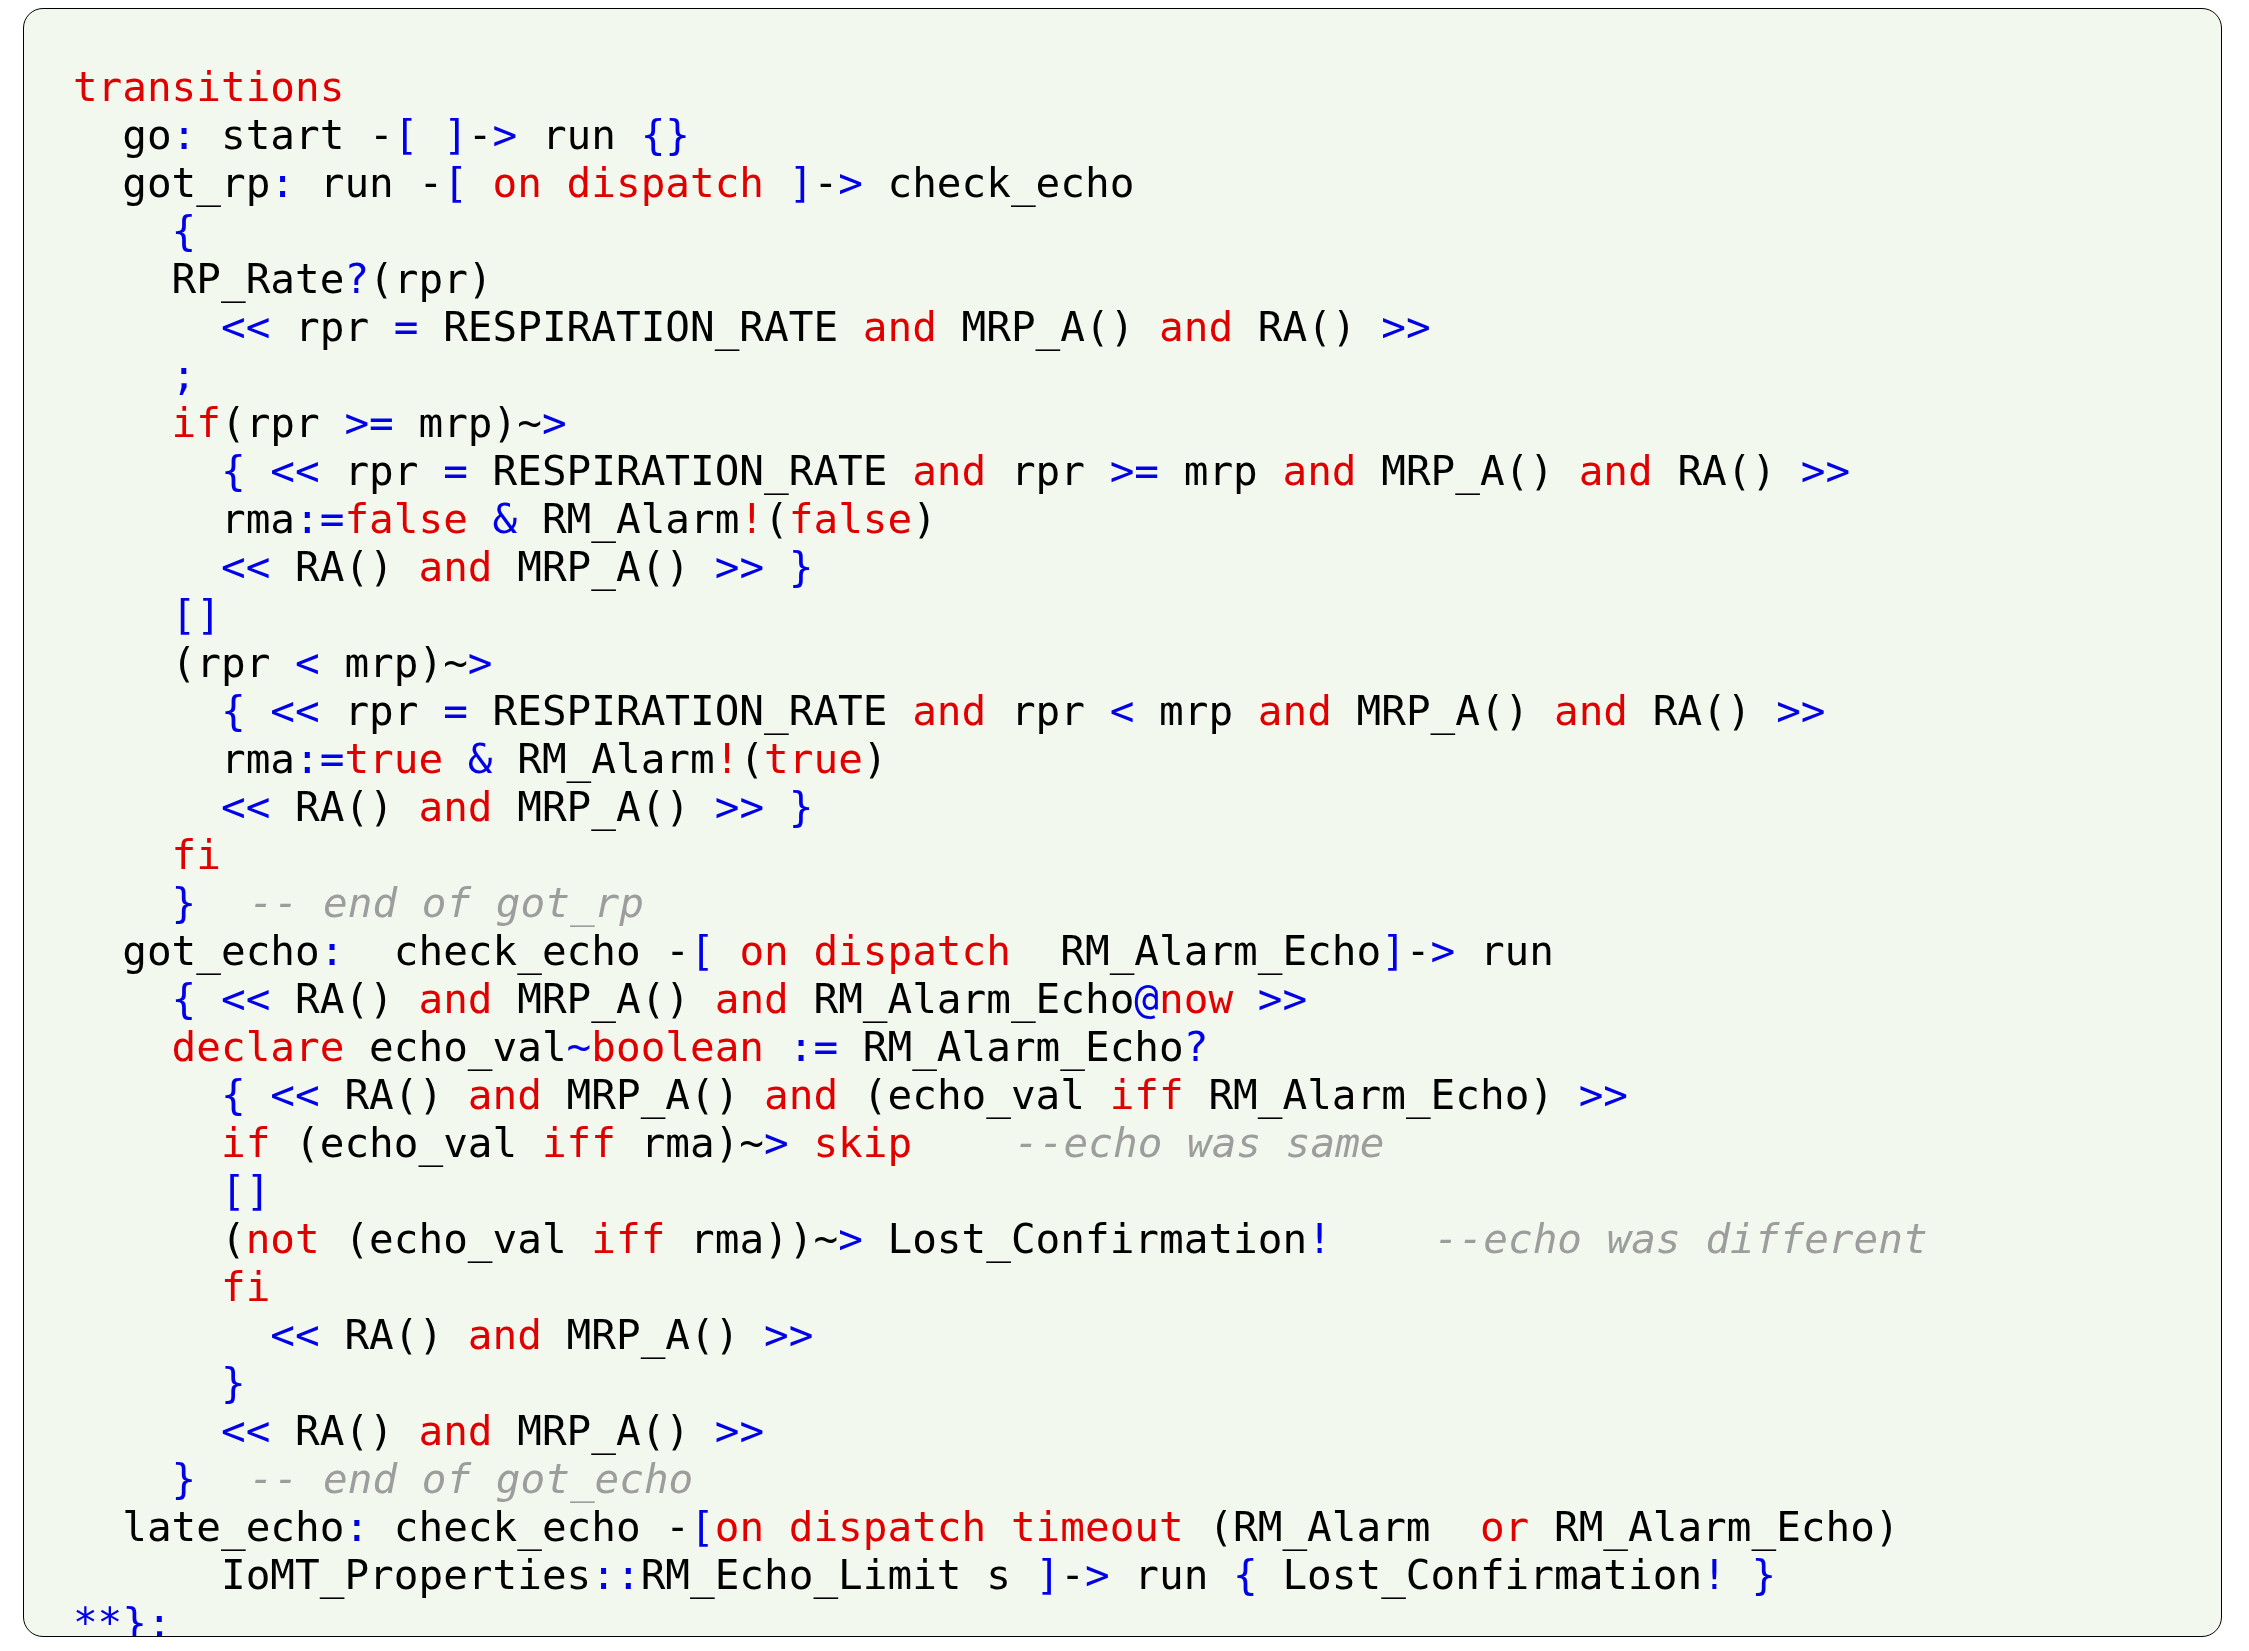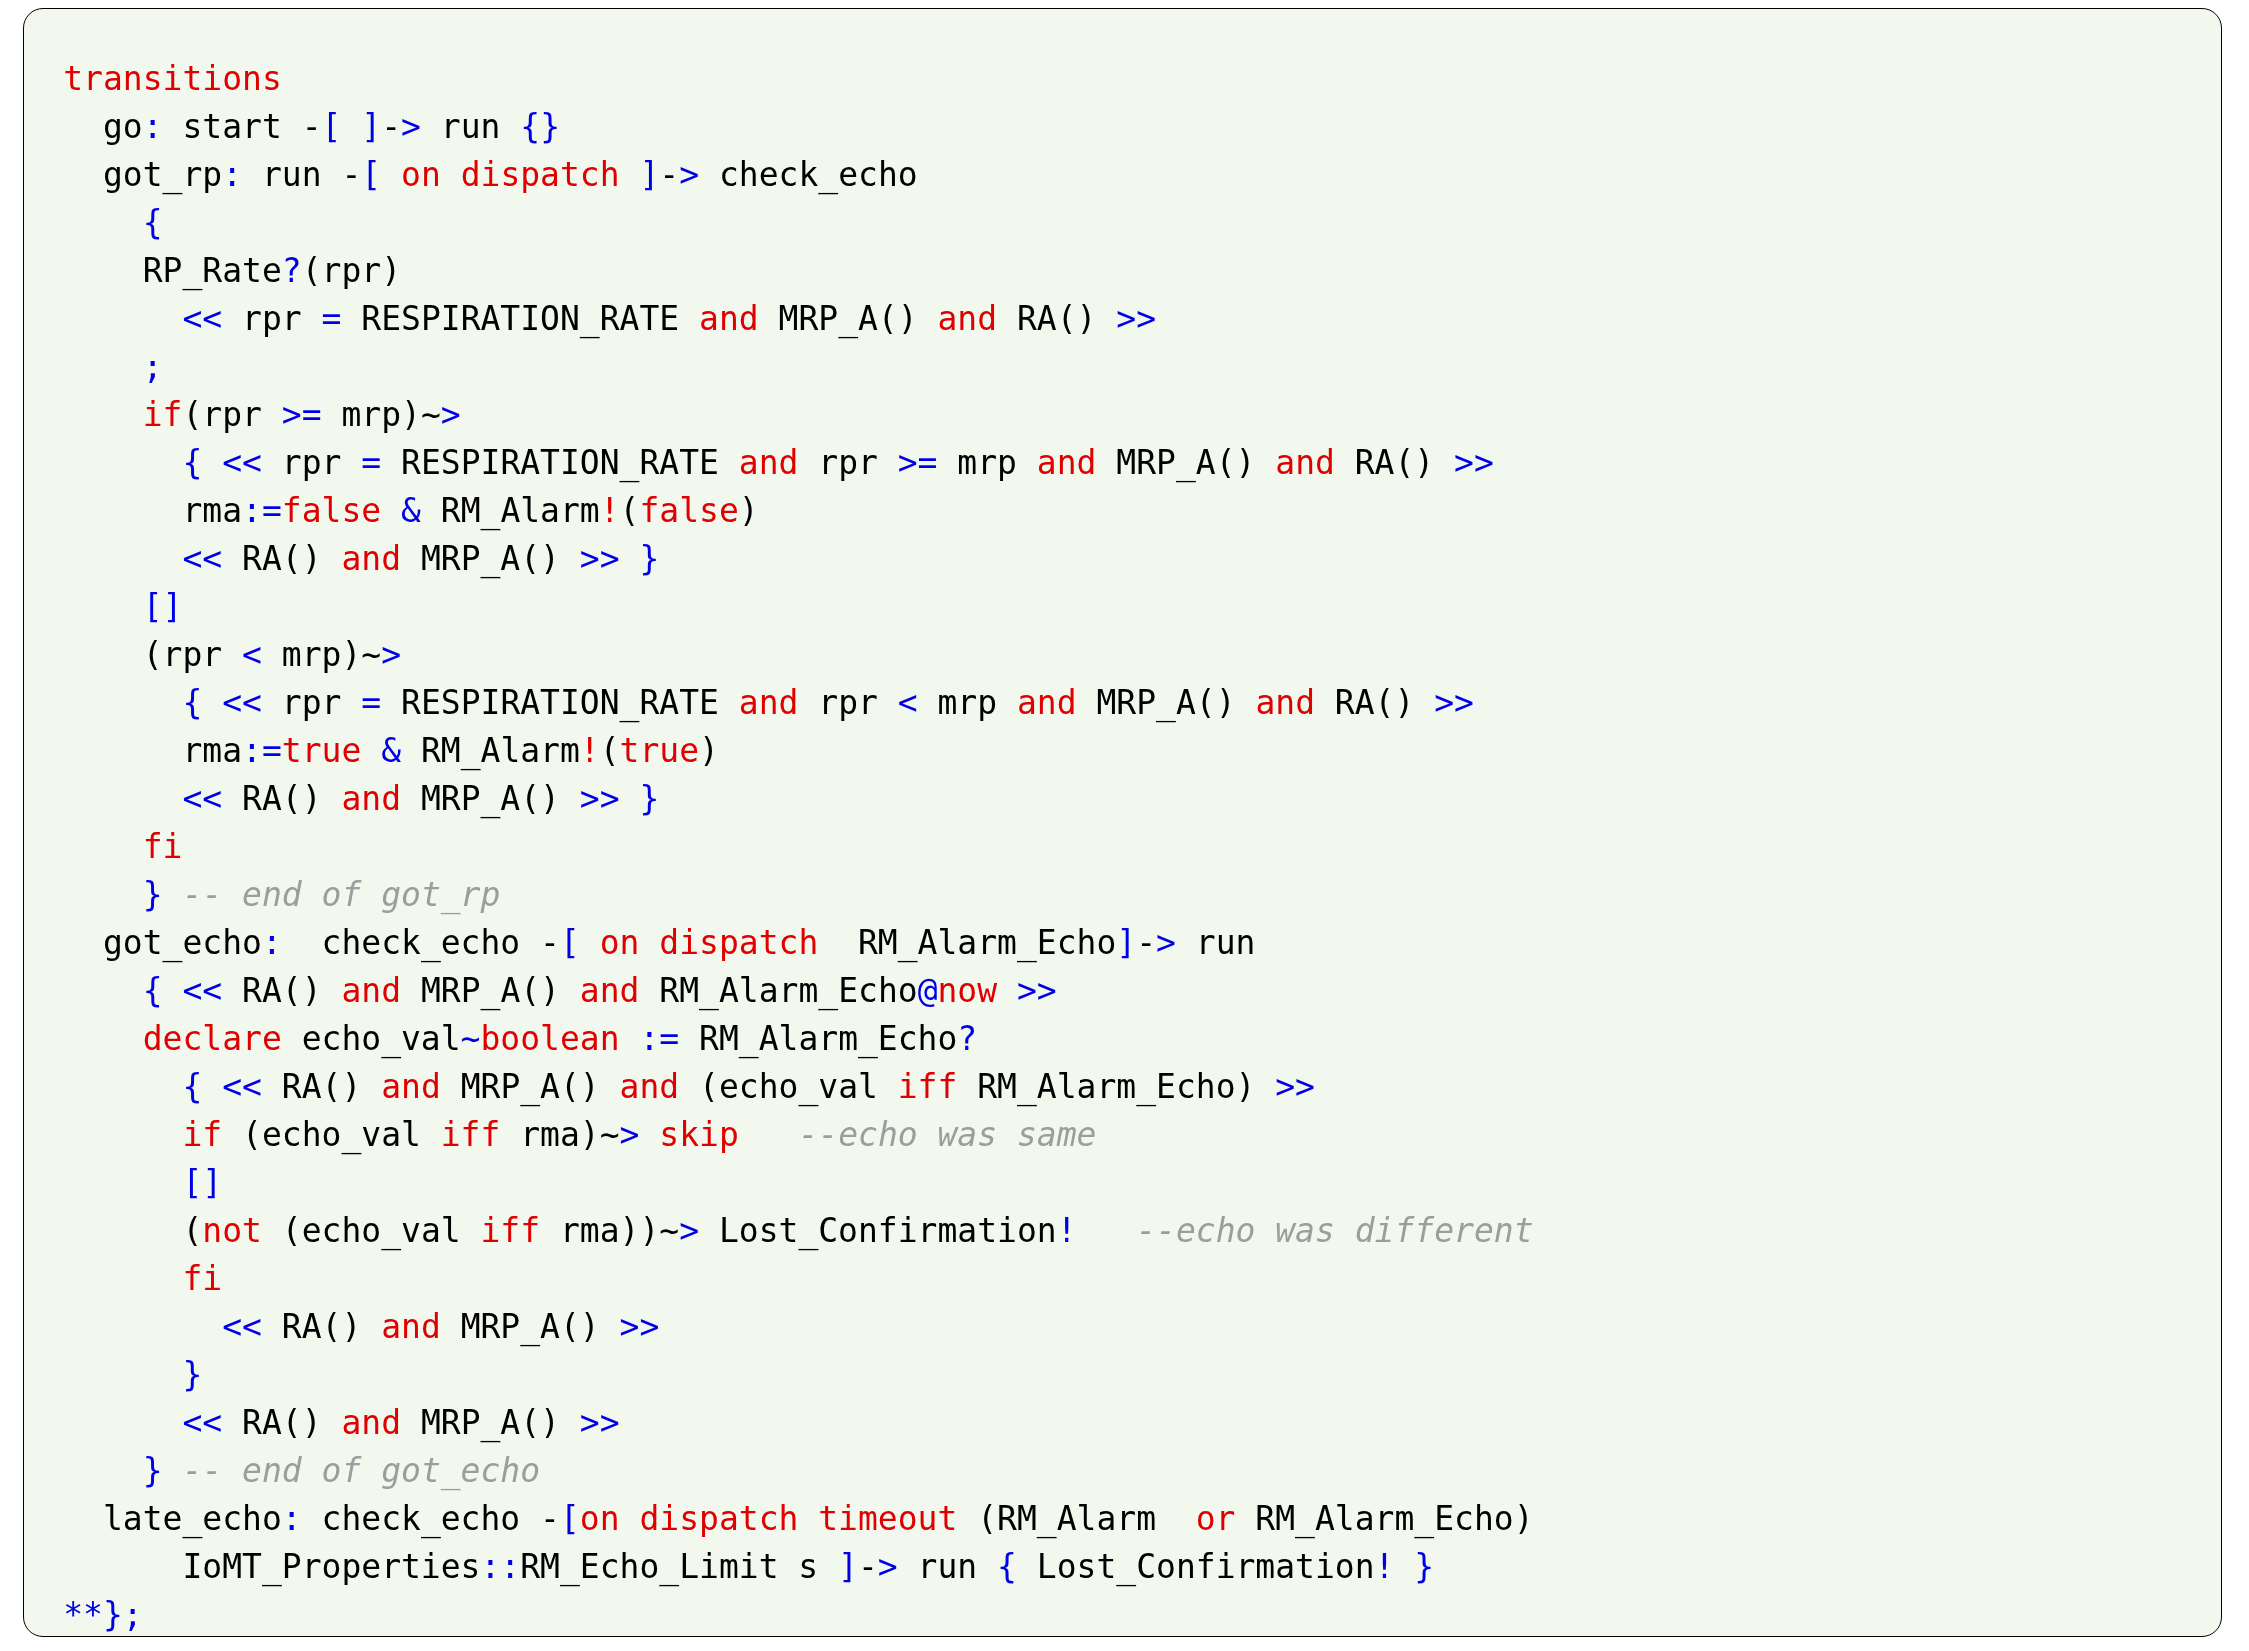--- a/index.html
+++ b/index.html
@@ -25,37 +25,37 @@
     border-radius: 20px;
     overflow: hidden;
   }
 
   #code-listing {
     position: absolute;
     left: 0px;
     top: 0px;
     padding: 13px 0 0 0;
     font-family: "DejaVu Sans Mono", "Liberation Mono", monospace;
-    font-size: 33px;
+    font-size: 41px;
     line-height: 48px;
     white-space: pre;
     color: #000000;
     letter-spacing: 0px;
   }
 
   .ln {
     display: block;
     height: 48px;
     white-space: pre;
   }
 
   .kw   { color: #e00000; }      
   .op   { color: #0000e8; }      
   .id   { color: #000000; }      
-  .cm   { color: #9d9d9d; font-style: italic; }  
+  .cm   { color: #9d9d9d; font-style: italic; margin-left: 28px; }  
 </style>
 <style>.kw{color:#e00000;}.op{color:#0000e8;}.id{color:#000000;}.cm{color:#9d9d9d;font-style:italic;}#code-frame{background:#f3f8ef;border-color:#000000;border-radius:20px;}html,body{background:#ffffff;}</style></head>
 <body>
 
 <div id="code-frame">
   <pre id="code-listing"><span class="ln"><span>  </span><span class="kw">transitions</span></span><span class="ln"><span>    </span><span class="id">go</span><span class="op">:</span><span class="id"> start -</span><span class="op">[</span><span class="id"> </span><span class="op">]</span><span class="id">-</span><span class="op">&gt;</span><span class="id"> run </span><span class="op">{}</span></span><span class="ln"><span>    </span><span class="id">got_rp</span><span class="op">:</span><span class="id"> run -</span><span class="op">[</span><span class="id"> </span><span class="kw">on dispatch</span><span class="id"> </span><span class="op">]</span><span class="id">-</span><span class="op">&gt;</span><span class="id"> check_echo</span></span><span class="ln"><span>      </span><span class="op">{</span></span><span class="ln"><span>      </span><span class="id">RP_Rate</span><span class="op">?</span><span class="id">(rpr)</span></span><span class="ln"><span>        </span><span class="op">&lt;&lt;</span><span class="id"> rpr </span><span class="op">=</span><span class="id"> RESPIRATION_RATE </span><span class="kw">and</span><span class="id"> MRP_A() </span><span class="kw">and</span><span class="id"> RA() </span><span class="op">&gt;&gt;</span></span><span class="ln"><span>      </span><span class="op">;</span></span><span class="ln"><span>      </span><span class="kw">if</span><span class="id">(rpr </span><span class="op">&gt;=</span><span class="id"> mrp)~</span><span class="op">&gt;</span></span><span class="ln"><span>        </span><span class="op">{</span><span class="id"> </span><span class="op">&lt;&lt;</span><span class="id"> rpr </span><span class="op">=</span><span class="id"> RESPIRATION_RATE </span><span class="kw">and</span><span class="id"> rpr </span><span class="op">&gt;=</span><span class="id"> mrp </span><span class="kw">and</span><span class="id"> MRP_A() </span><span class="kw">and</span><span class="id"> RA() </span><span class="op">&gt;&gt;</span></span><span class="ln"><span>        </span><span class="id">rma</span><span class="op">:=</span><span class="kw">false</span><span class="id"> </span><span class="op">&amp;</span><span class="id"> RM_Alarm</span><span class="kw">!</span><span class="id">(</span><span class="kw">false</span><span class="id">)</span></span><span class="ln"><span>        </span><span class="op">&lt;&lt;</span><span class="id"> RA() </span><span class="kw">and</span><span class="id"> MRP_A() </span><span class="op">&gt;&gt;</span><span class="id"> </span><span class="op">}</span></span><span class="ln"><span>      </span><span class="op">[]</span></span><span class="ln"><span>      </span><span class="id">(rpr </span><span class="op">&lt;</span><span class="id"> mrp)~</span><span class="op">&gt;</span></span><span class="ln"><span>        </span><span class="op">{</span><span class="id"> </span><span class="op">&lt;&lt;</span><span class="id"> rpr </span><span class="op">=</span><span class="id"> RESPIRATION_RATE </span><span class="kw">and</span><span class="id"> rpr </span><span class="op">&lt;</span><span class="id"> mrp </span><span class="kw">and</span><span class="id"> MRP_A() </span><span class="kw">and</span><span class="id"> RA() </span><span class="op">&gt;&gt;</span></span><span class="ln"><span>        </span><span class="id">rma</span><span class="op">:=</span><span class="kw">true</span><span class="id"> </span><span class="op">&amp;</span><span class="id"> RM_Alarm</span><span class="kw">!</span><span class="id">(</span><span class="kw">true</span><span class="id">)</span></span><span class="ln"><span>        </span><span class="op">&lt;&lt;</span><span class="id"> RA() </span><span class="kw">and</span><span class="id"> MRP_A() </span><span class="op">&gt;&gt;</span><span class="id"> </span><span class="op">}</span></span><span class="ln"><span>      </span><span class="kw">fi</span></span><span class="ln"><span>      </span><span class="op">}</span><span class="id"> </span><span class="cm">-- end of got_rp</span></span><span class="ln"><span>    </span><span class="id">got_echo</span><span class="op">:</span><span class="id">  check_echo -</span><span class="op">[</span><span class="id"> </span><span class="kw">on dispatch</span><span class="id">  RM_Alarm_Echo</span><span class="op">]</span><span class="id">-</span><span class="op">&gt;</span><span class="id"> run</span></span><span class="ln"><span>      </span><span class="op">{</span><span class="id"> </span><span class="op">&lt;&lt;</span><span class="id"> RA() </span><span class="kw">and</span><span class="id"> MRP_A() </span><span class="kw">and</span><span class="id"> RM_Alarm_Echo</span><span class="op">@</span><span class="kw">now</span><span class="id"> </span><span class="op">&gt;&gt;</span></span><span class="ln"><span>      </span><span class="kw">declare</span><span class="id"> echo_val</span><span class="op">~</span><span class="kw">boolean</span><span class="id"> </span><span class="op">:=</span><span class="id"> RM_Alarm_Echo</span><span class="op">?</span></span><span class="ln"><span>        </span><span class="op">{</span><span class="id"> </span><span class="op">&lt;&lt;</span><span class="id"> RA() </span><span class="kw">and</span><span class="id"> MRP_A() </span><span class="kw">and</span><span class="id"> (echo_val </span><span class="kw">iff</span><span class="id"> RM_Alarm_Echo) </span><span class="op">&gt;&gt;</span></span><span class="ln"><span>        </span><span class="kw">if</span><span class="id"> (echo_val </span><span class="kw">iff</span><span class="id"> rma)~</span><span class="op">&gt;</span><span class="id"> </span><span class="kw">skip</span><span class="id">   </span><span class="cm">--echo was same</span></span><span class="ln"><span>        </span><span class="op">[]</span></span><span class="ln"><span>        </span><span class="id">(</span><span class="kw">not</span><span class="id"> (echo_val </span><span class="kw">iff</span><span class="id"> rma))~</span><span class="op">&gt;</span><span class="id"> Lost_Confirmation</span><span class="op">!</span><span class="id">   </span><span class="cm">--echo was different</span></span><span class="ln"><span>        </span><span class="kw">fi</span></span><span class="ln"><span>          </span><span class="op">&lt;&lt;</span><span class="id"> RA() </span><span class="kw">and</span><span class="id"> MRP_A() </span><span class="op">&gt;&gt;</span></span><span class="ln"><span>        </span><span class="op">}</span></span><span class="ln"><span>        </span><span class="op">&lt;&lt;</span><span class="id"> RA() </span><span class="kw">and</span><span class="id"> MRP_A() </span><span class="op">&gt;&gt;</span></span><span class="ln"><span>      </span><span class="op">}</span><span class="id"> </span><span class="cm">-- end of got_echo</span></span><span class="ln"><span>    </span><span class="id">late_echo</span><span class="op">:</span><span class="id"> check_echo -</span><span class="op">[</span><span class="kw">on dispatch timeout</span><span class="id"> (RM_Alarm </span><span class="kw"> or</span><span class="id"> RM_Alarm_Echo)</span></span><span class="ln"><span>        </span><span class="id">IoMT_Properties</span><span class="op">::</span><span class="id">RM_Echo_Limit s </span><span class="op">]</span><span class="id">-</span><span class="op">&gt;</span><span class="id"> run </span><span class="op">{</span><span class="id"> Lost_Confirmation</span><span class="op">!</span><span class="id"> </span><span class="op">}</span></span><span class="ln"><span>  </span><span class="op">**};</span></span></pre>
 </div>
 
 
 </body></html>

